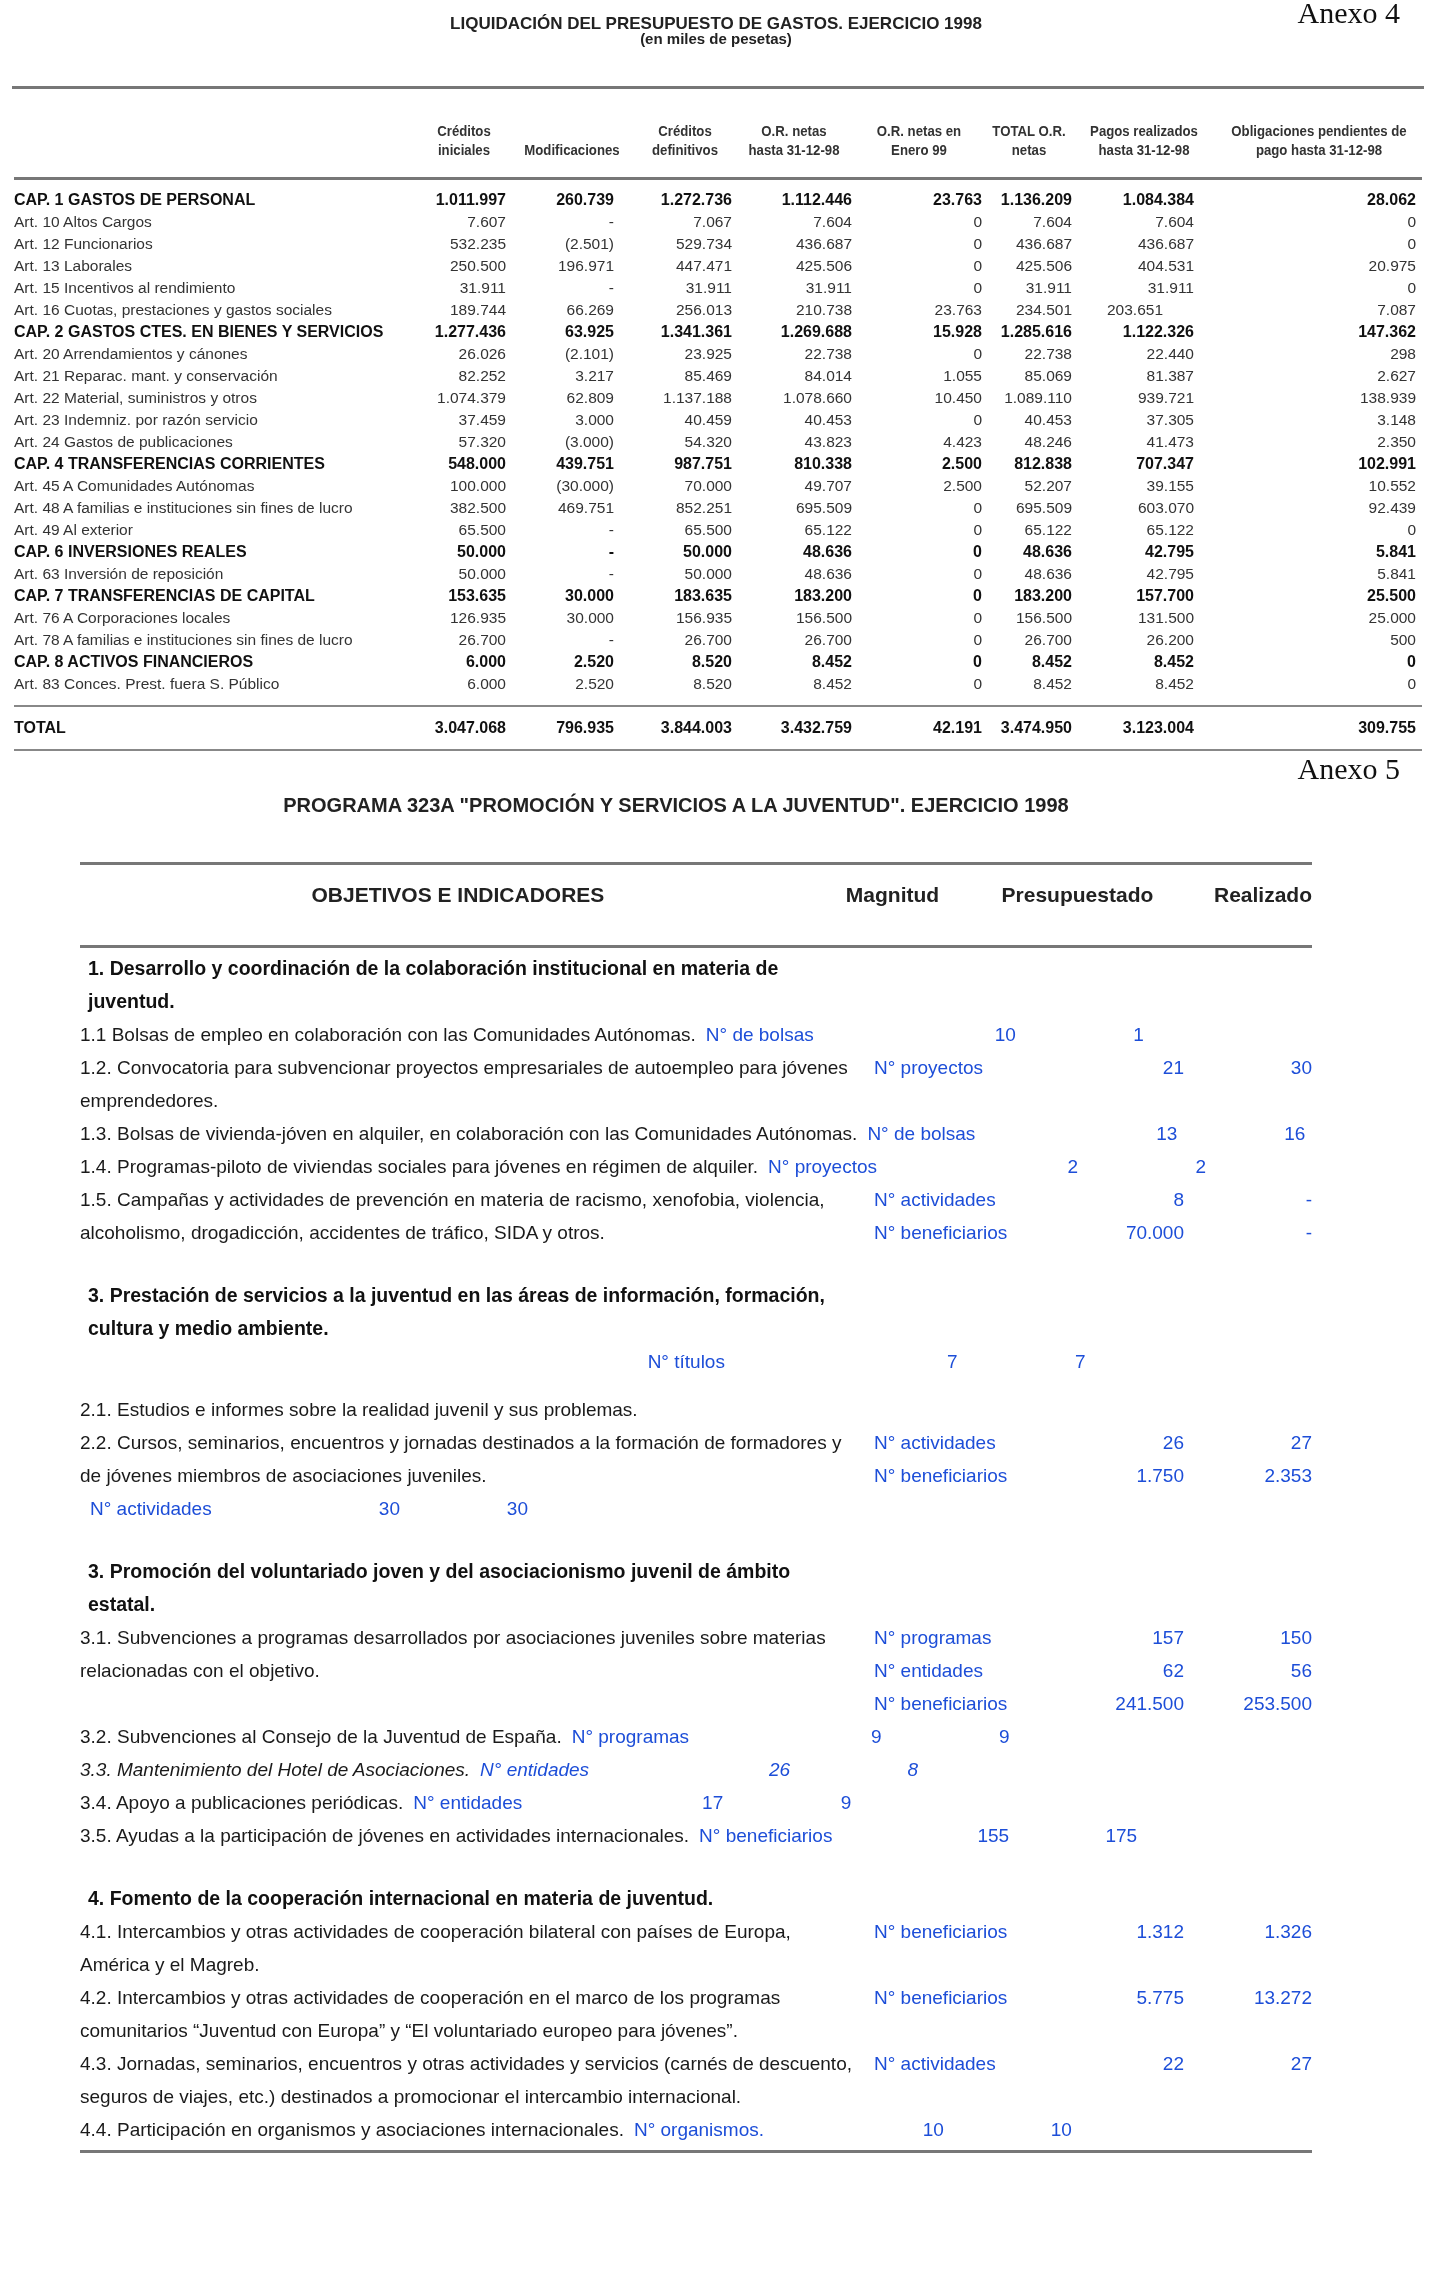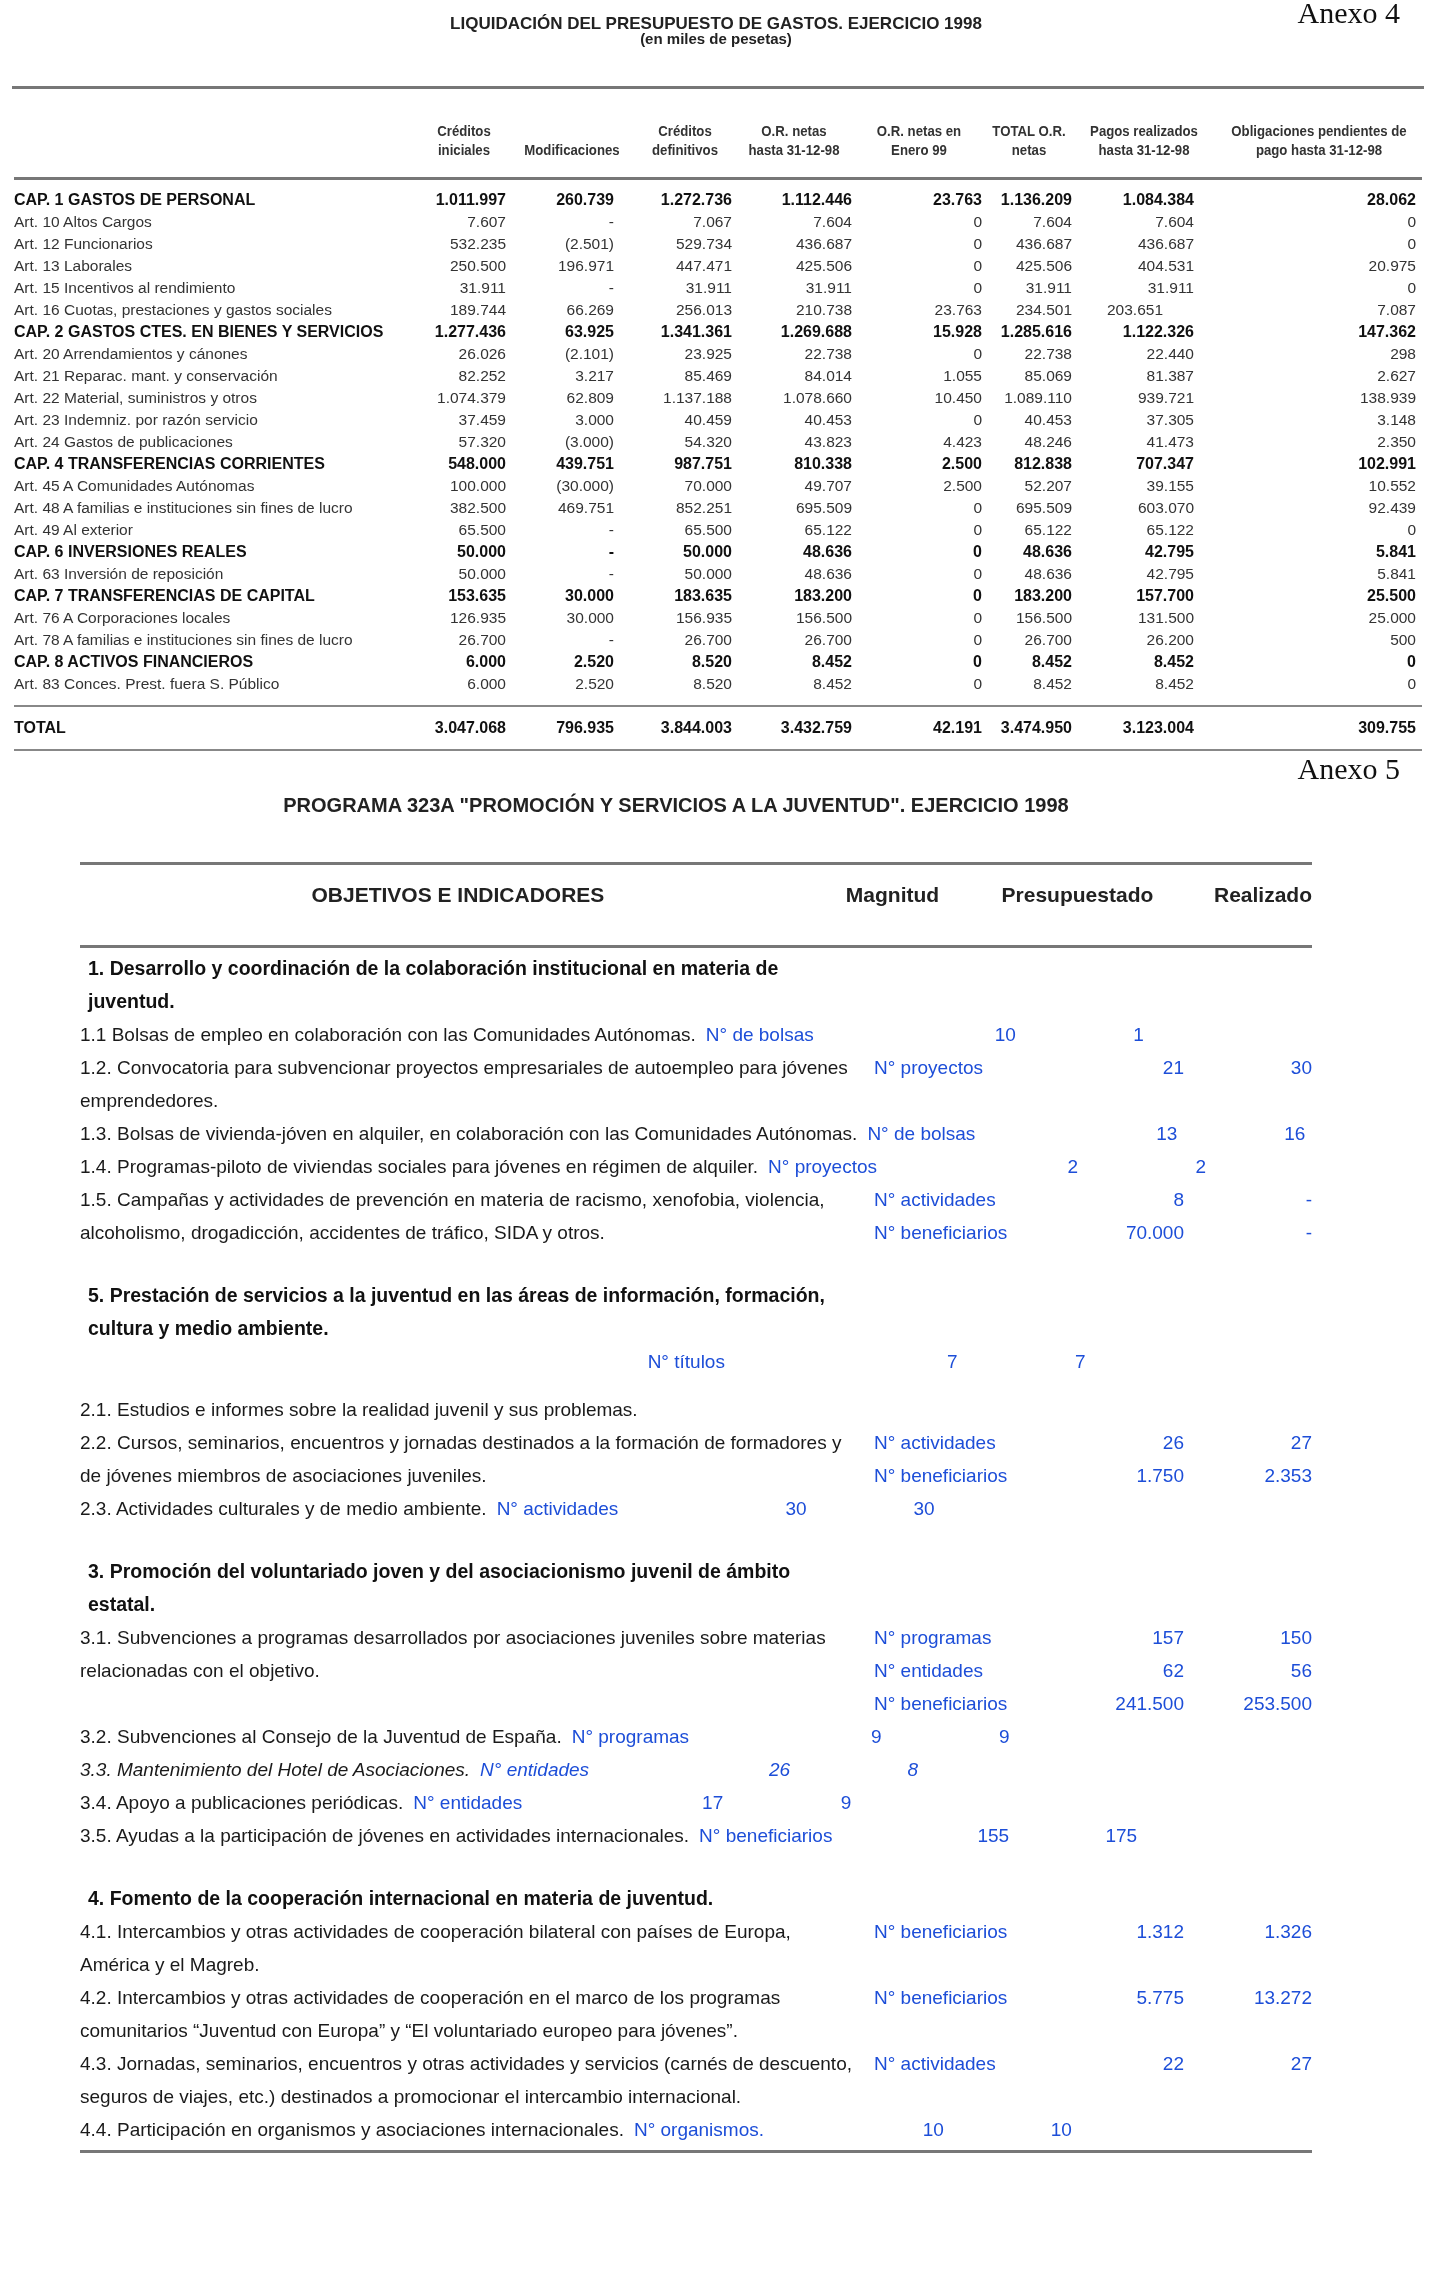--- a/index.html
+++ b/index.html
@@ -443,21 +443,21 @@
             <div class="row">
               <div class="mag">N° beneficiarios</div>
               <div class="pre">70.000</div>
               <div class="rea">-</div>
             </div>
           </div>
         </div>
       </div>
       <div class="sec">
         <div class="spacer"></div>
-        <div class="sec-title">5. Prestación de servicios a la juventud en las áreas de información, formación, cultura y medio ambiente.</div>
+        <div class="sec-title">3. Prestación de servicios a la juventud en las áreas de información, formación, cultura y medio ambiente.</div>
         <div style="display: flex; align-items: flex-start;">
           <div class="desc" style="font-size: 19px; line-height: 33px; margin-top: 48px;">2.1. Estudios e informes sobre la realidad juvenil y sus problemas.</div>
           <div style="display: flex; flex-direction: column;">
             <div class="row">
               <div class="mag">N° títulos</div>
               <div class="pre">7</div>
               <div class="rea">7</div>
             </div>
           </div>
         </div>
@@ -470,21 +470,20 @@
               <div class="rea">27</div>
             </div>
             <div class="row">
               <div class="mag">N° beneficiarios</div>
               <div class="pre">1.750</div>
               <div class="rea">2.353</div>
             </div>
           </div>
         </div>
         <div style="display: flex; align-items: flex-start;">
-          <div class="desc" style="font-size: 19px; line-height: 33px;">2.3. Actividades culturales y de medio ambiente.</div>
           <div style="display: flex; flex-direction: column;">
             <div class="row">
               <div class="mag">N° actividades</div>
               <div class="pre">30</div>
               <div class="rea">30</div>
             </div>
           </div>
         </div>
       </div>
       <div class="sec">

